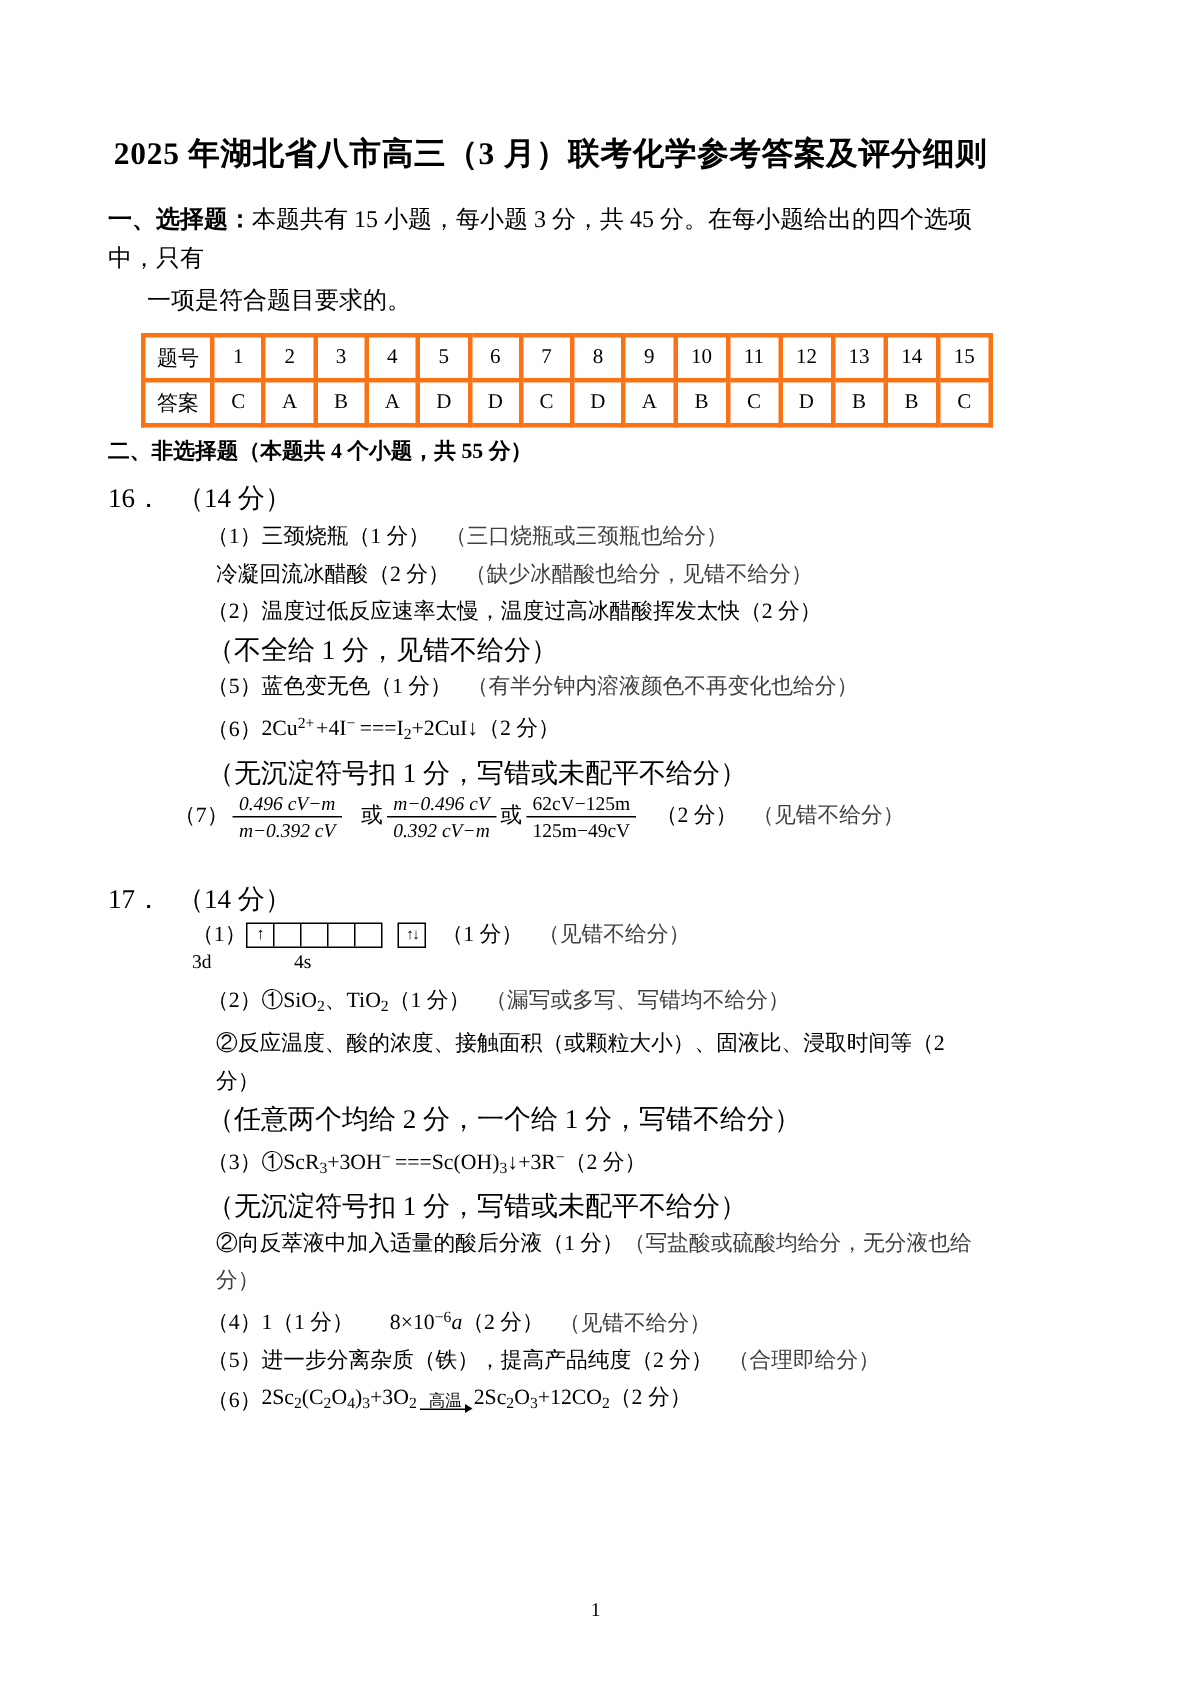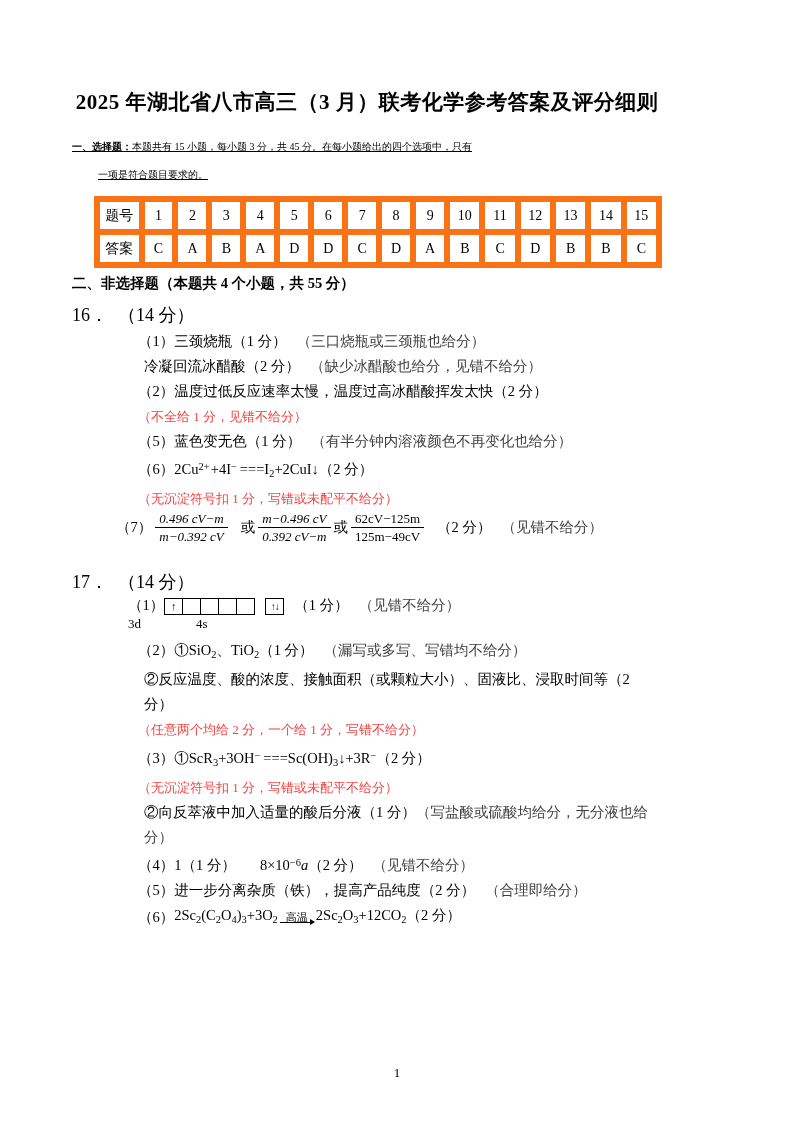--- a/index.html
+++ b/index.html
@@ -23,36 +23,35 @@
     padding: 88px 72px 40px 72px;
   }
   .doc-title {
     font-size: 21px;
     font-weight: bold;
     text-align: center;
     letter-spacing: 0.5px;
     margin: 0 0 18px 0;
   }
   .sec-head {
-    font-size: 10px;
+    font-size: 16px;
     line-height: 26px;
     margin: 0 0 2px 0;
-    text-decoration: underline;
   }
   .sec-head .b { font-weight: bold; }
   .indent1 { padding-left: 26px; }
   .tbl-wrap {
     margin: 8px 0 4px 22px;
   }
   table.answers {
     border-collapse: collapse;
     font-size: 14px;
   }
   table.answers td {
-    border: 6px solid #f97316;
+    border: 3px solid #f97316;
     width: 34px;
     height: 25px;
     text-align: center;
     vertical-align: middle;
     font-family: "Liberation Serif", serif;
   }
   table.answers td.hcell {
     width: 48px;
     font-size: 14px;
   }
@@ -75,23 +74,23 @@
   .line.sub {
     padding-left: 66px;
   }
   .line.sub2 {
     padding-left: 72px;
   }
   .red {
     color: #404040;
   }
   .red-ind {
-    color: #ef4444;
+    color: #000000;
     padding-left: 66px;
-    font-size: 13px;
+    font-size: 18px;
     line-height: 25px;
   }
   sub { font-size: 0.72em; vertical-align: -0.28em; }
   sup { font-size: 0.72em; vertical-align: 0.42em; }
   .eqrow {
     display: flex;
     align-items: center;
     padding-left: 44px;
     font-size: 14.5px;
     line-height: 25px;

